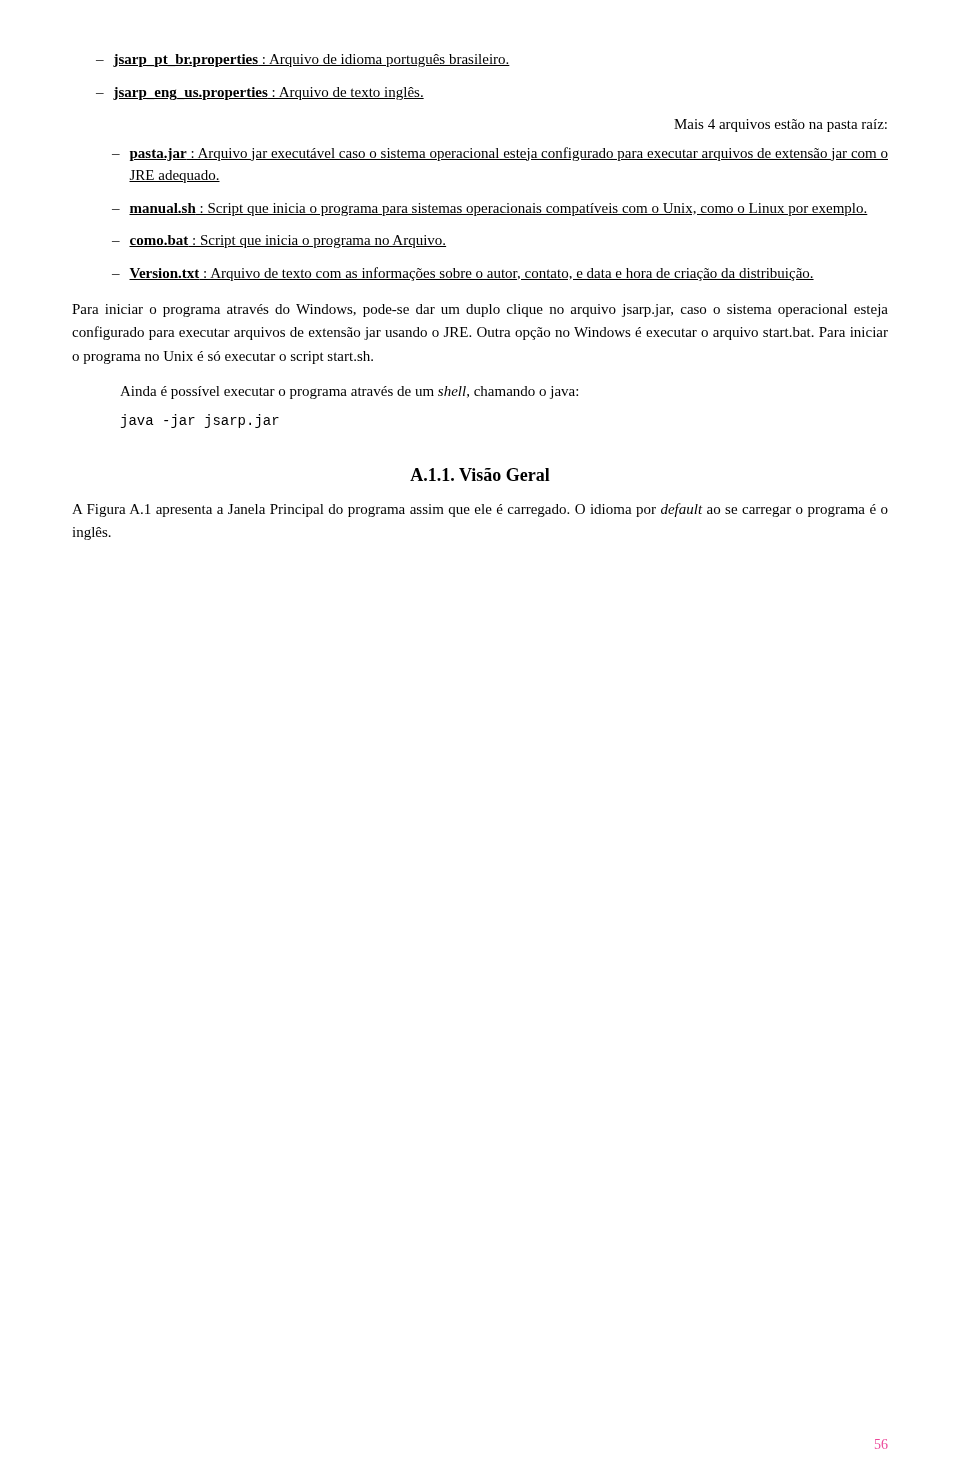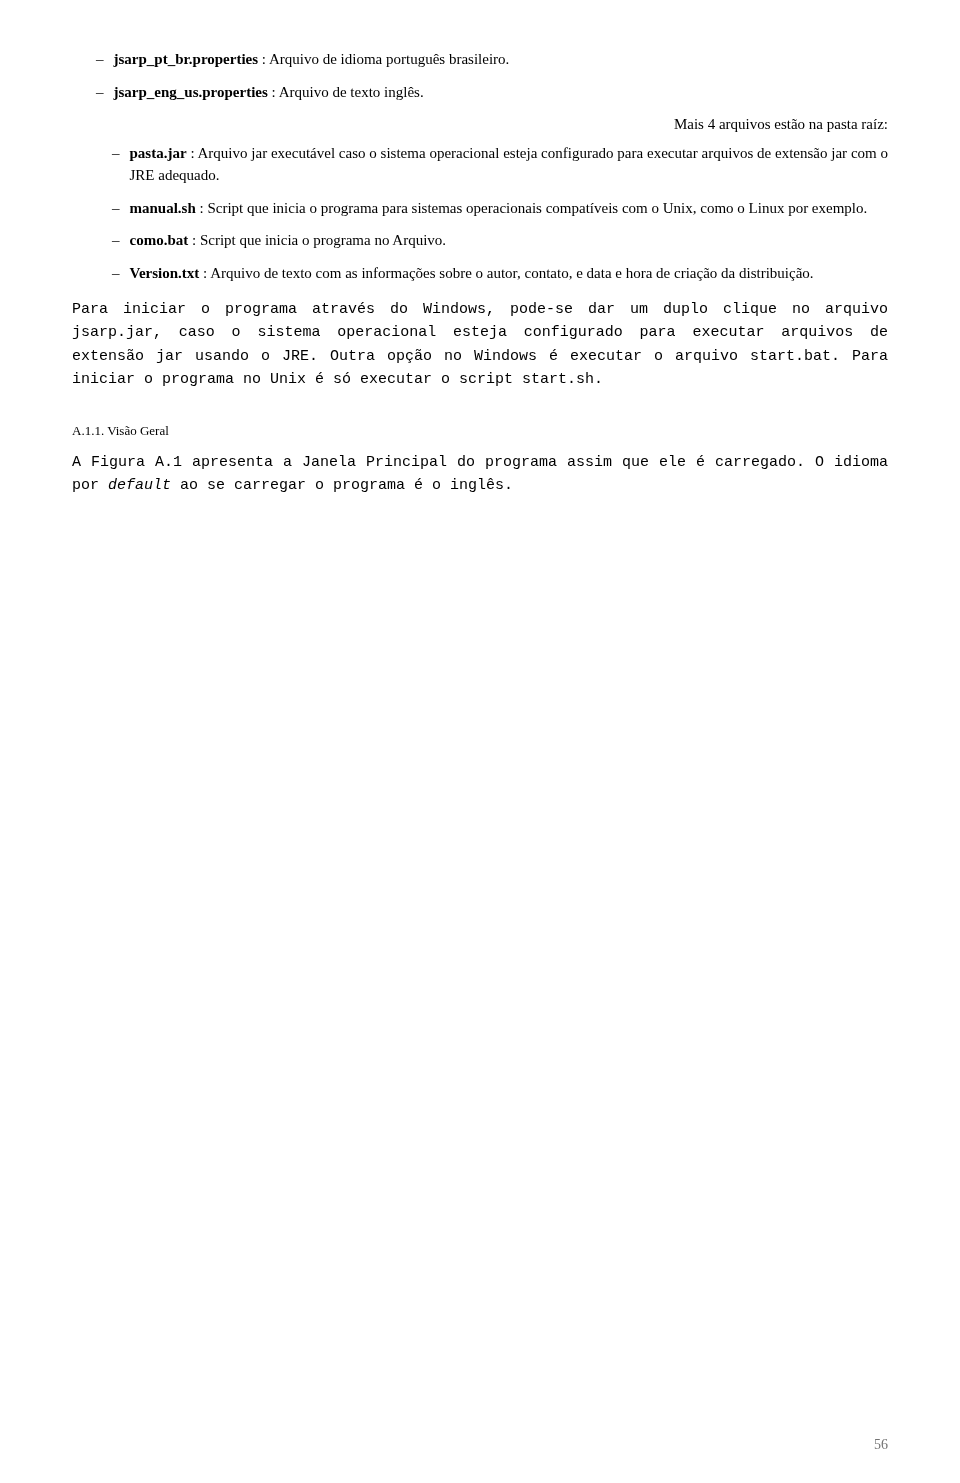--- a/index.html
+++ b/index.html
@@ -42,20 +42,21 @@
       flex-shrink: 0;
       margin-right: 10px;
       font-size: 15px;
       line-height: 1.5;
     }
 
     .bullet-content {
       flex: 1;
       line-height: 1.5;
       text-align: justify;
+      text-decoration: underline;
     }
 
     .bold-term {
       font-weight: bold;
     }
 
     .italic-term {
       font-style: italic;
     }
 
@@ -63,43 +64,43 @@
       font-family: "Courier New", Courier, monospace;
       font-size: 14px;
       display: block;
       margin: 8px 0 8px 0;
     }
 
     .paragraph {
       line-height: 1.55;
       text-align: justify;
       margin-bottom: 12px;
-      font-family: Liberation Mono, monospace;
     }
 
     .section-a-heading {
-      font-size: 13px;
-      font-weight: normal;
+      font-size: 18px;
+      font-weight: bold;
       margin-top: 32px;
       margin-bottom: 12px;
+      text-align: center;
     }
 
     .indented-paragraph {
       padding-left: 48px;
       line-height: 1.55;
       text-align: justify;
       margin-bottom: 12px;
     }
 
     .page-number {
       position: absolute;
       bottom: 30px;
       right: 72px;
       font-size: 14px;
-      color: #737373;
+      color: #ec4899;
     }
 
     .more-4-line {
       margin-bottom: 6px;
       line-height: 1.5;
     }
 
     .nested-bullets {
       padding-left: 16px;
     }
@@ -148,20 +149,26 @@
     <li class="bullet-item">
       <span class="bullet-dash">–</span>
       <span class="bullet-content">
         <span class="bold-term">Version.txt</span><span> : Arquivo de texto com as informações sobre o autor, contato, e data e hora de criação da distribuição.</span>
       </span>
     </li>
   </ul>
 
   <p class="paragraph" style="margin-top:14px;">Para iniciar o programa através do Windows, pode-se dar um duplo clique no arquivo jsarp.jar, caso o sistema operacional esteja configurado para executar arquivos de extensão jar usando o JRE. Outra opção no Windows é executar o arquivo start.bat. Para iniciar o programa no Unix é só executar o script start.sh.</p>
 
+  <div class="indented-paragraph">
+    <p class="paragraph" style="margin-bottom:4px;">
+      <span>Ainda é possível executar o programa através de um </span><span class="italic-term">shell</span><span>, chamando o java:</span>
+    </p>
+    <span class="code-block">java -jar jsarp.jar</span>
+  </div>
 
 
   <div class="section-a-heading">A.1.1.  Visão Geral</div>
 
   <p class="paragraph">
     <span>A Figura A.1 apresenta a Janela Principal do programa assim que ele é carregado. O idioma por </span><span class="italic-term">default</span><span> ao se carregar o programa é o inglês.</span>
   </p>
 
   <div class="page-number">56</div>
 </div>

